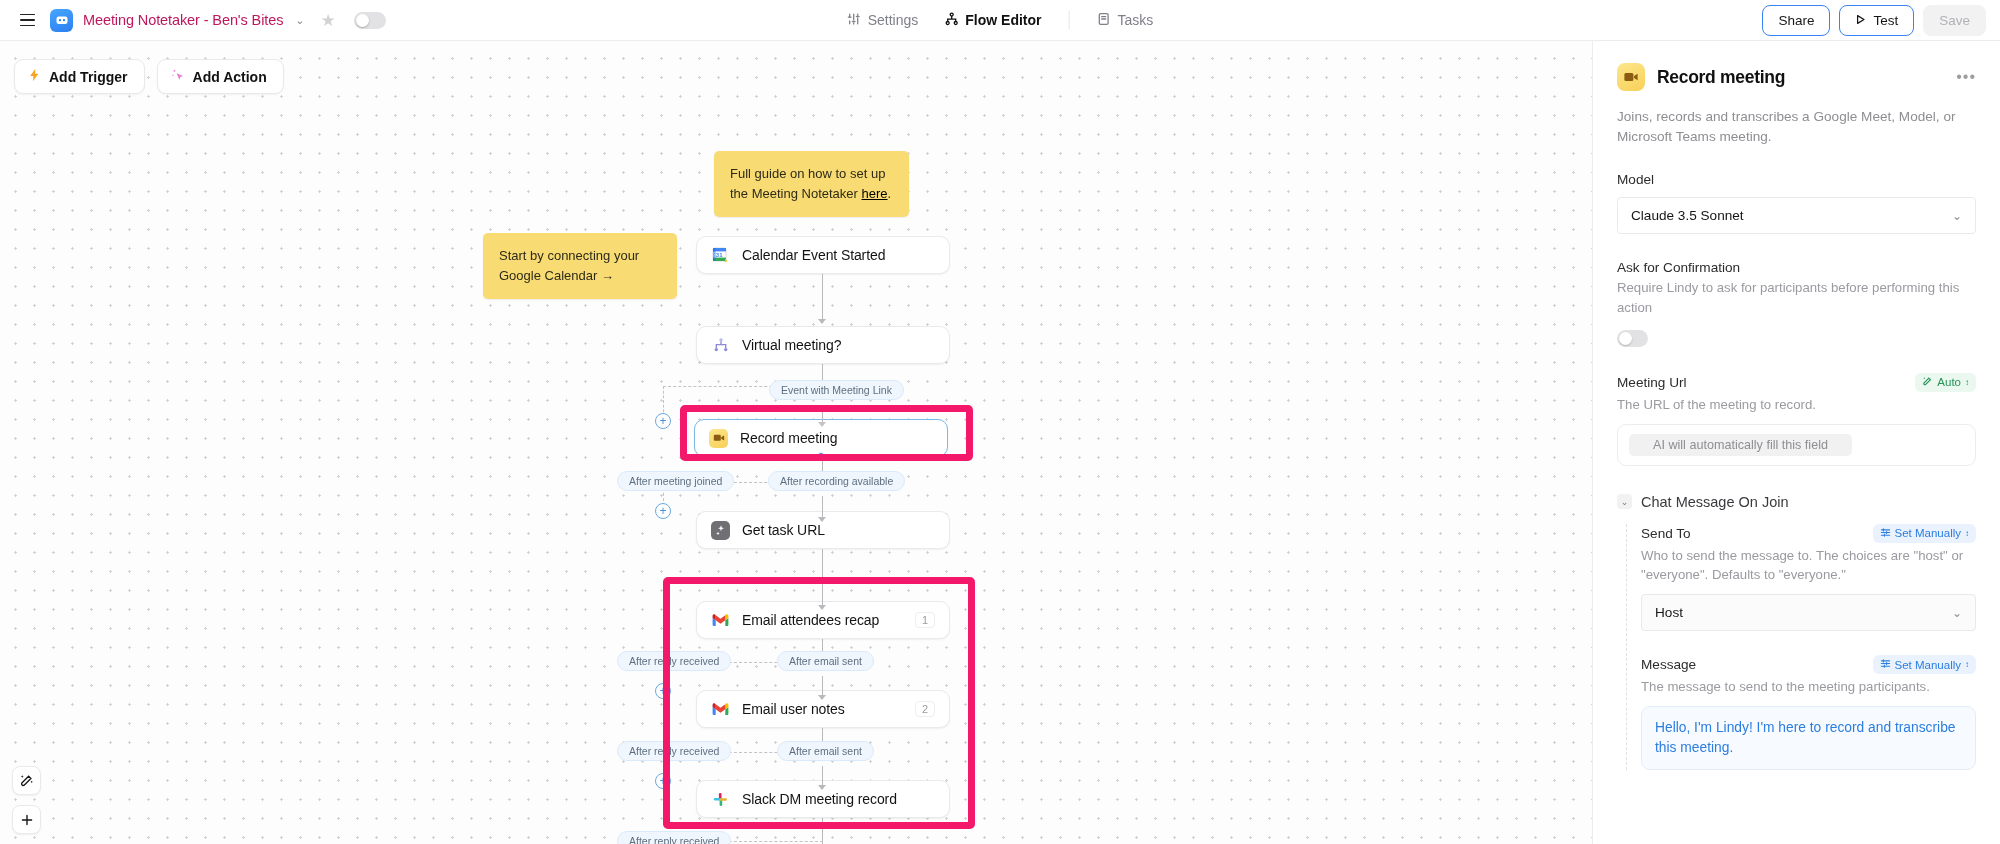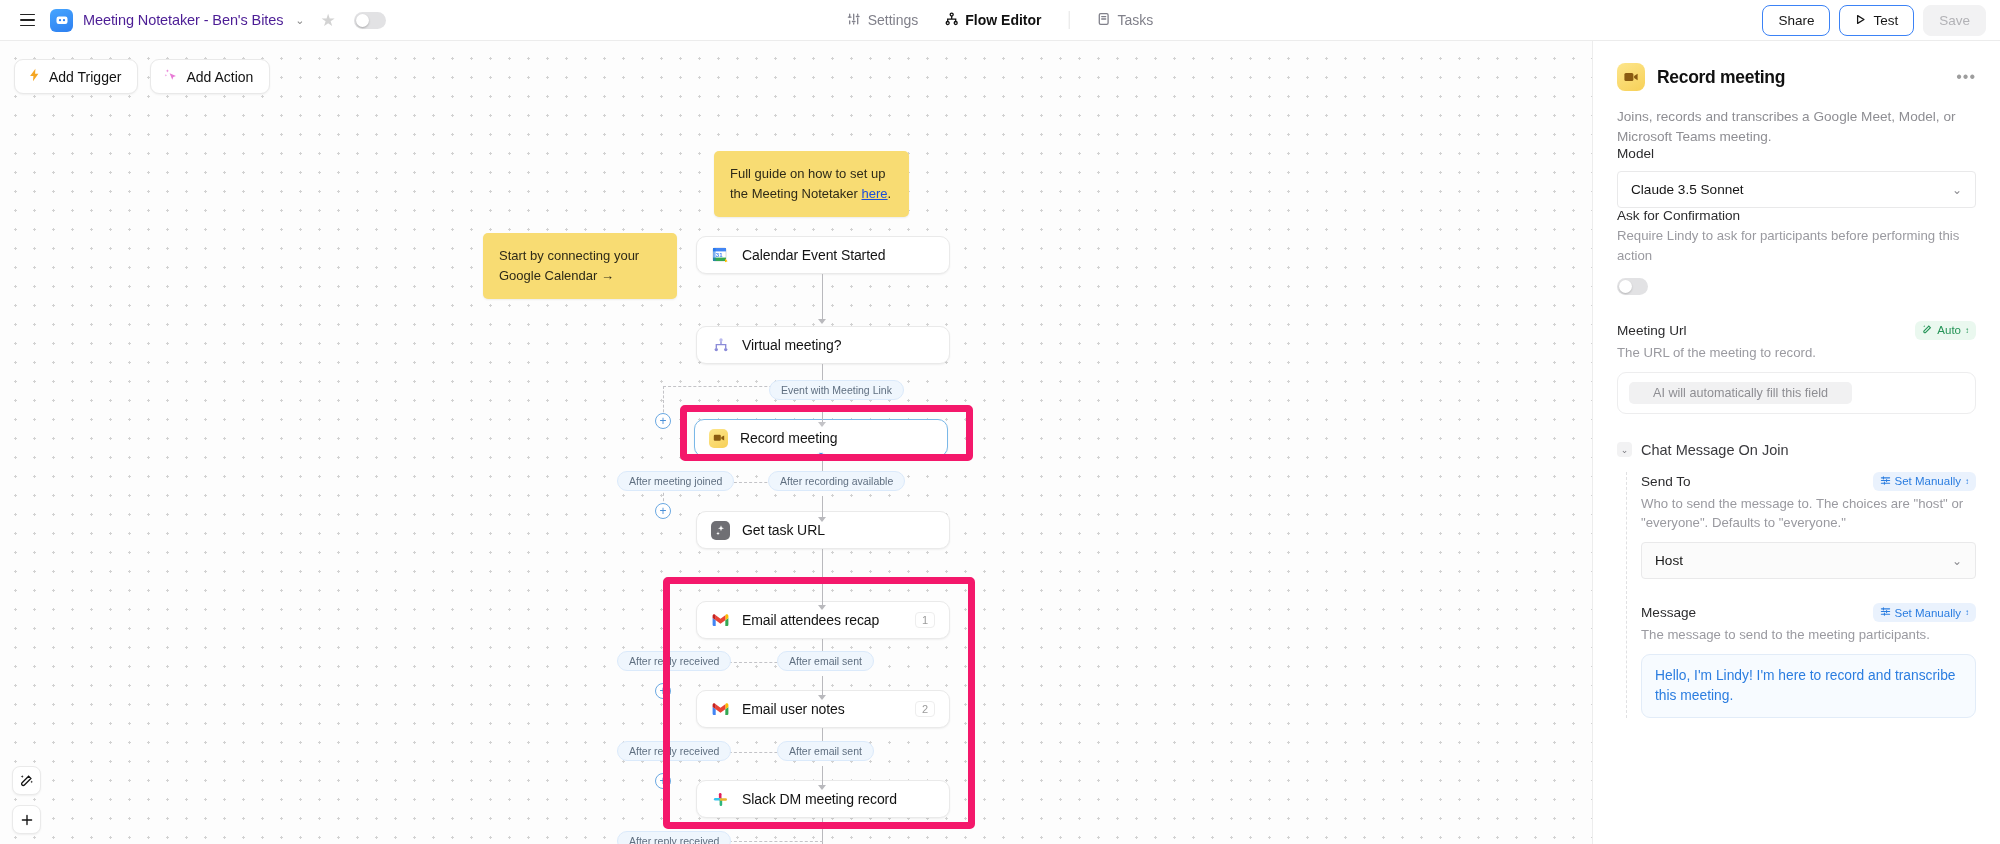--- a/index.html
+++ b/index.html
@@ -27,21 +27,21 @@
     justify-content: center; align-items: center; gap: 4px; cursor: pointer;
     border-radius: 5px;
   }
   .hamburger span { display: block; width: 15px; height: 1.6px; background: #222; border-radius: 2px; }
   .app-badge {
     width: 23px; height: 23px; border-radius: 6px;
     background: linear-gradient(160deg, #46a5ff 0%, #2d7ff0 100%);
     display: flex; align-items: center; justify-content: center;
   }
   .app-badge svg { display:block; }
-  .flow-title { font-size: 14.5px; color: #4c1d95; font-weight: 500; letter-spacing: -0.1px; }
+  .flow-title { font-size: 14.5px; color: #be185d; font-weight: 500; letter-spacing: -0.1px; }
   .chev-sm { color: #8a8a8a; font-size: 11px; margin-left: 2px; }
   .star-icon { color: #d3d3d3; font-size: 17px; margin-left: 6px; cursor: pointer; }
   .toggle-pill {
     width: 32px; height: 17px; border-radius: 10px; background: #e2e2e4;
     position: relative; margin-left: 8px; cursor: pointer;
   }
   .toggle-pill::after {
     content:""; position: absolute; left: 2px; top: 2px;
     width: 13px; height: 13px; border-radius: 50%; background: #fff;
     box-shadow: 0 1px 2px rgba(0,0,0,.25);
@@ -76,31 +76,31 @@
     position: relative; flex: 1; min-width: 0; overflow: hidden;
     background-color: #fdfdfd;
     background-image: radial-gradient(circle, #d2d2d2 1.05px, transparent 1.15px);
     background-size: 19px 19px;
     background-position: 6px 8px;
   }
   .canvas-tools { position: absolute; top: 18px; left: 14px; display: flex; gap: 12px; z-index: 20; }
   .tool-btn {
     display: flex; align-items: center; gap: 8px;
     background: #fff; border: 1px solid #e9e9e9; border-radius: 9px;
-    padding: 8px 16px 8px 13px; font-size: 14px; color: #121212; font-weight: 400;
+    padding: 8px 16px 8px 13px; font-size: 14px; color: #121212; font-weight: 700;
     box-shadow: 0 1px 2px rgba(16,16,16,.05); cursor: pointer;
   }
 
   
   .note {
     position: absolute; background: #f8dc73; border-radius: 5px;
     padding: 13px 16px; font-size: 13px; line-height: 1.52; color: #2e2a18;
     box-shadow: 0 1px 2px rgba(0,0,0,.07);
   }
-  .note a { color: #1d4ed8; text-decoration: underline; }
+  .note a { color: #000000; text-decoration: underline; }
 
   
   .node {
     position: absolute; background: #fff; border: 1px solid #eaeaea;
     border-radius: 10px; height: 38px; display: flex; align-items: center;
     padding: 0 14px; gap: 12px; font-size: 14px; color: #131313;
     box-shadow: 0 1px 2px rgba(16,16,16,.06); cursor: pointer;
     width: 254px;
   }
   .node .nlabel { flex: 1; letter-spacing: -0.1px; }
@@ -164,21 +164,21 @@
   }
   .p-head { display: flex; align-items: center; gap: 12px; }
   .p-icon {
     width: 28px; height: 28px; border-radius: 8px; flex: none;
     background: linear-gradient(150deg, #fde68c 0%, #f7d057 100%);
     display: flex; align-items: center; justify-content: center;
   }
   .p-title { font-size: 17.5px; font-weight: 700; color: #111; letter-spacing: -0.3px; }
   .p-more { margin-left: auto; color: #9d9d9d; font-size: 16px; letter-spacing: 1px; cursor: pointer; line-height: 0.6; }
   .p-desc { margin-top: 16px; font-size: 13.6px; line-height: 1.45; color: #8e8e93; }
-  .p-label { font-size: 13.6px; color: #2c2c2e; font-weight: 500; }
+  .p-label { margin-top: 26px; font-size: 13.6px; color: #2c2c2e; font-weight: 500; }
   .p-sub { margin-top: 3px; font-size: 13.2px; line-height: 1.45; color: #9a9aa0; }
   .select {
     margin-top: 10px; height: 37px; border: 1px solid #e9e9ea; border-radius: 4px;
     display: flex; align-items: center; padding: 0 13px; font-size: 13.6px;
     color: #161616; cursor: pointer; background: #fff;
   }
   .select .sv { flex: 1; }
   .select .chev { color: #8d8d92; font-size: 12px; }
   .toggle-off {
     margin-top: 13px; width: 31px; height: 17px; border-radius: 10px;

